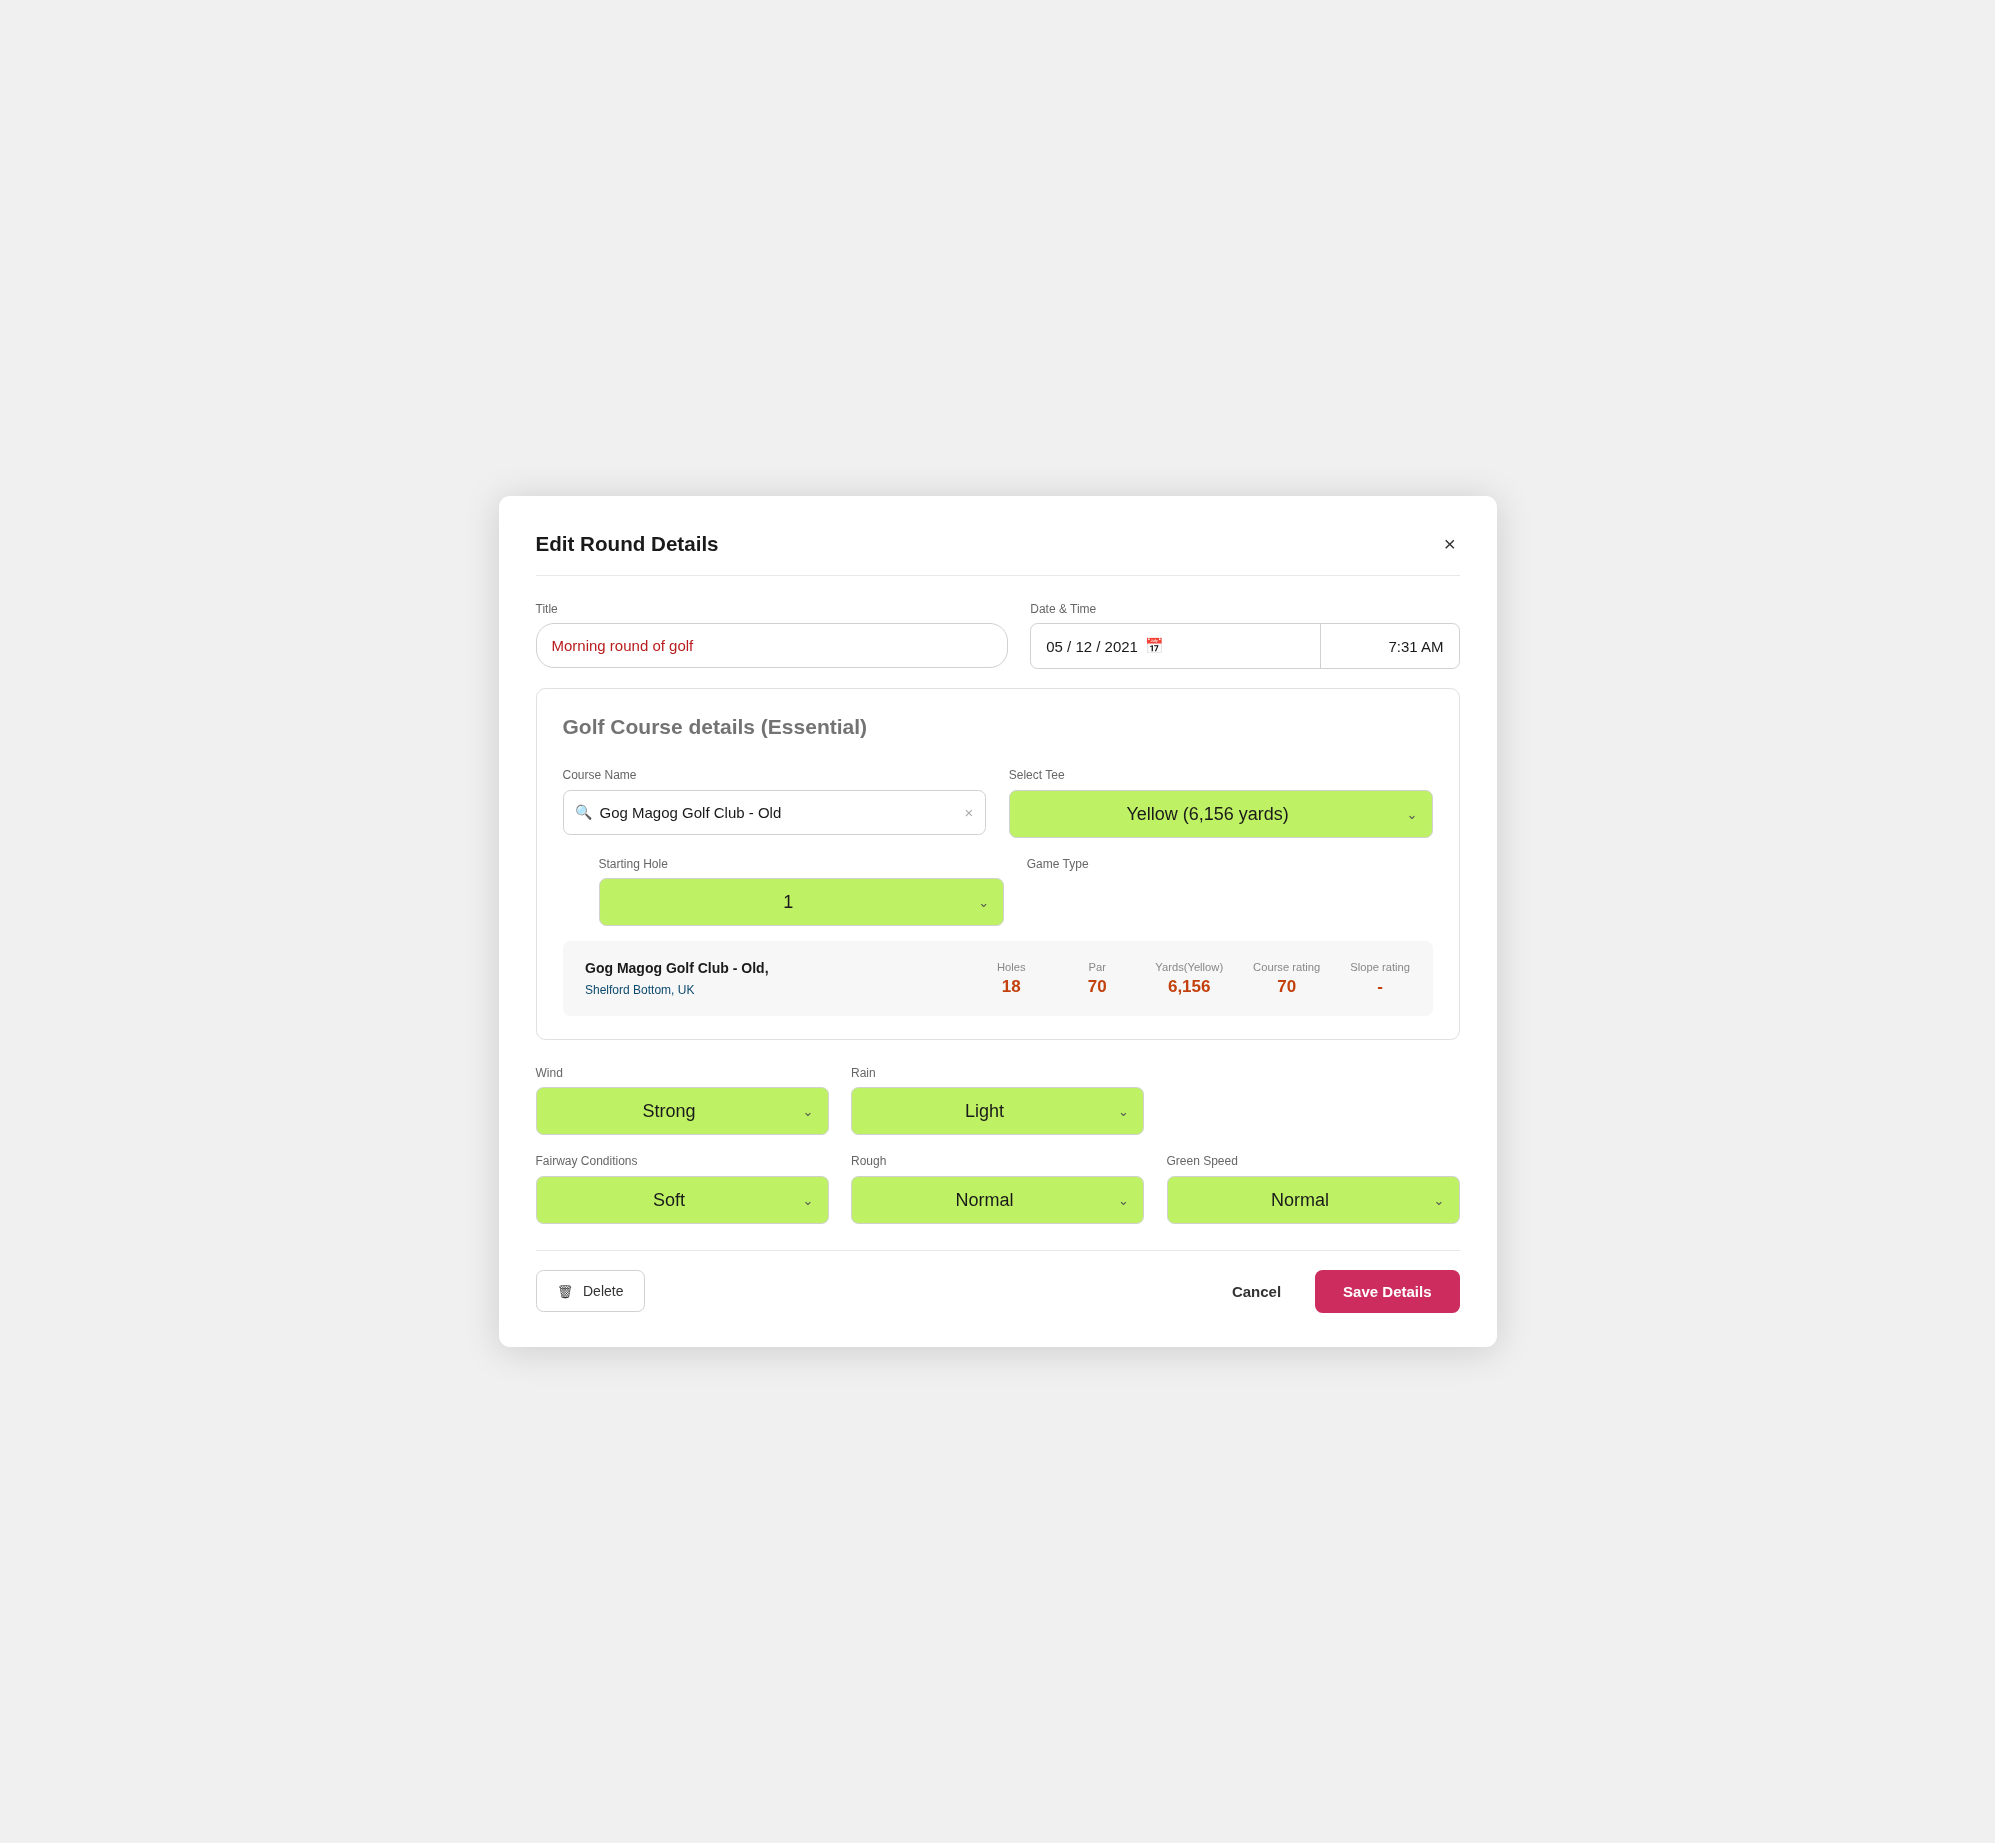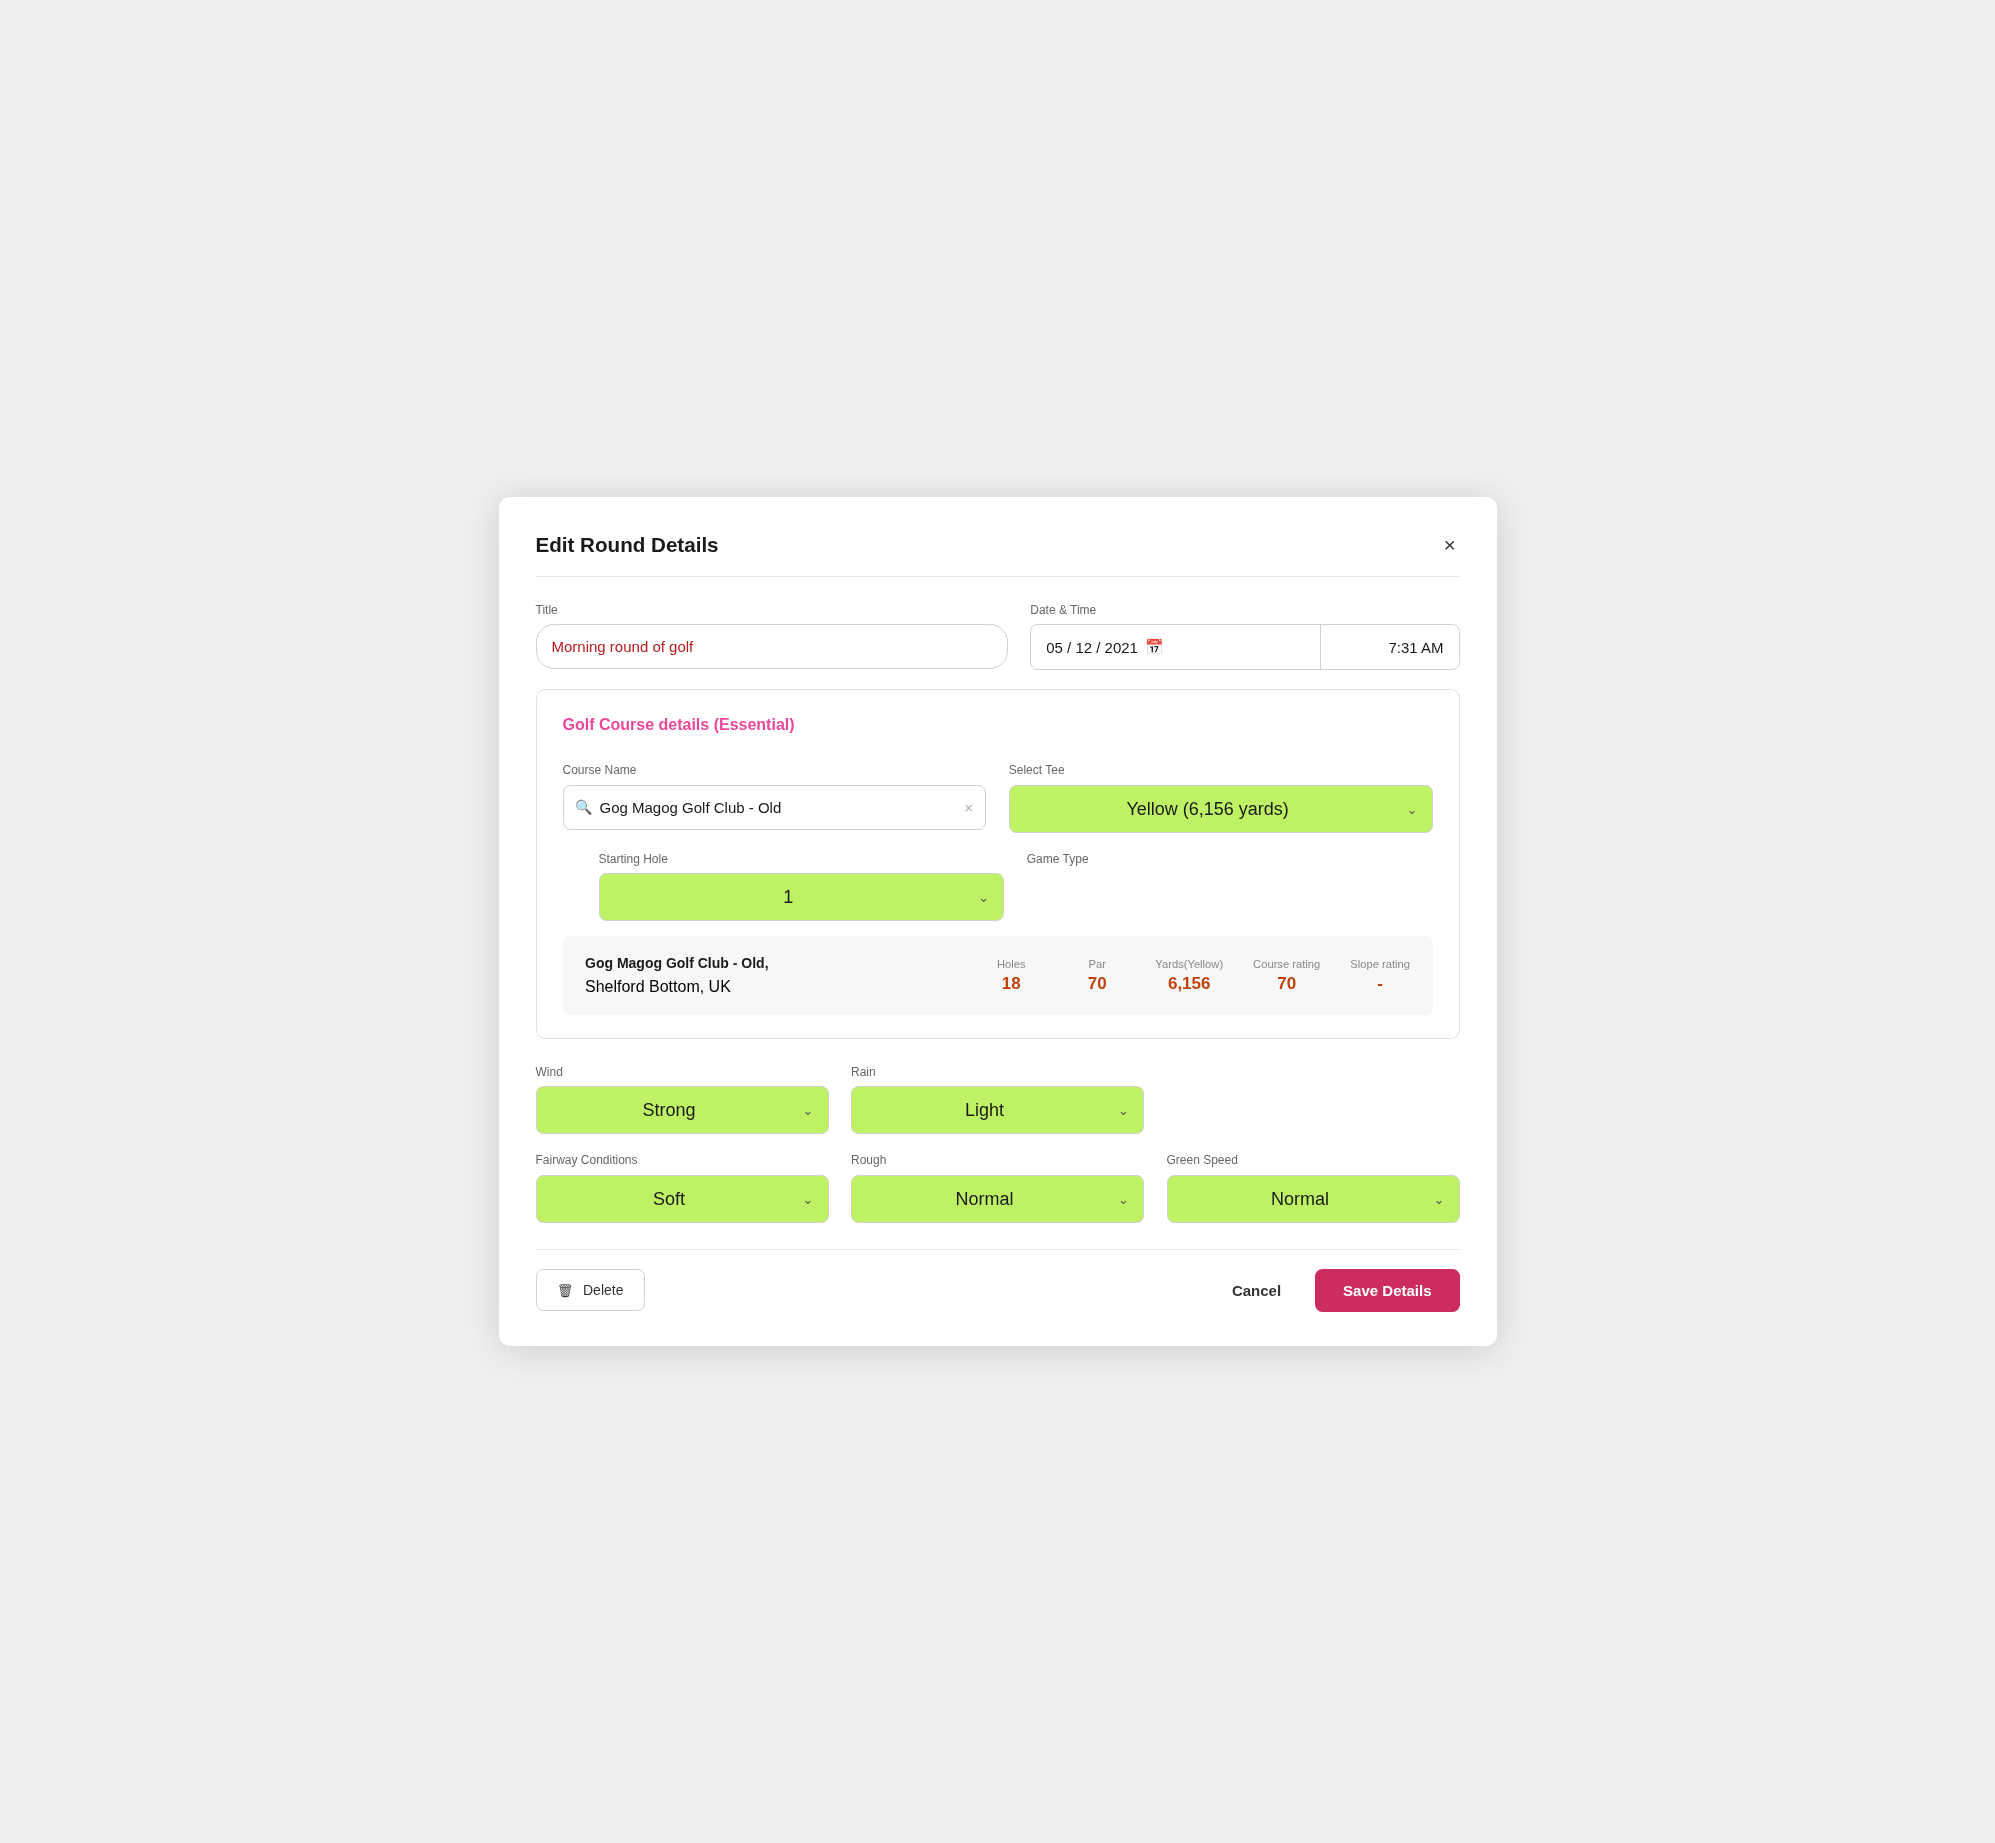--- a/index.html
+++ b/index.html
@@ -103,23 +103,23 @@
       color: #aaa;
       font-size: 15px;
     }
     .section-box {
       border: 1.4px solid #e0e0e0;
       border-radius: 9.4px;
       padding: 26px 26px 22.5px;
       margin-bottom: 26px;
     }
     .section-title {
-      font-size: 16px;
+      font-size: 21px;
       font-weight: 700;
-      color: #ec4899;
+      color: #737373;
       margin-bottom: 29px;
     }
     .search-input-wrap {
       position: relative;
       display: flex;
       align-items: center;
     }
     .search-icon {
       position: absolute;
       left: 13px;
@@ -203,22 +203,22 @@
     }
     .course-info-name {
       flex: 1;
     }
     .course-name-bold {
       font-size: 14px;
       font-weight: 700;
       color: #1a1a1a;
     }
     .course-location {
-      font-size: 16px;
-      color: #000000;
+      font-size: 12px;
+      color: #0c4a6e;
       margin-top: 7px;
     }
     .course-stat {
       display: flex;
       flex-direction: column;
       align-items: center;
       min-width: 56px;
     }
     .stat-label {
       font-size: 11.2px;

